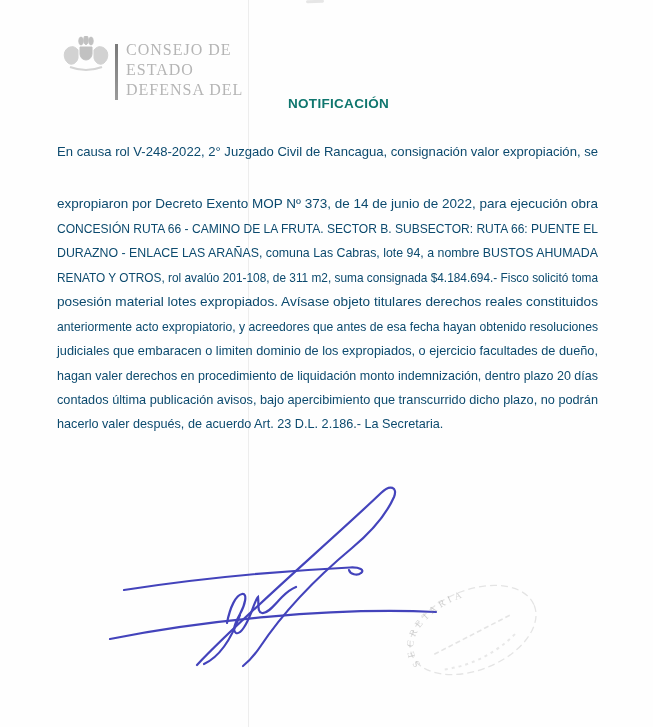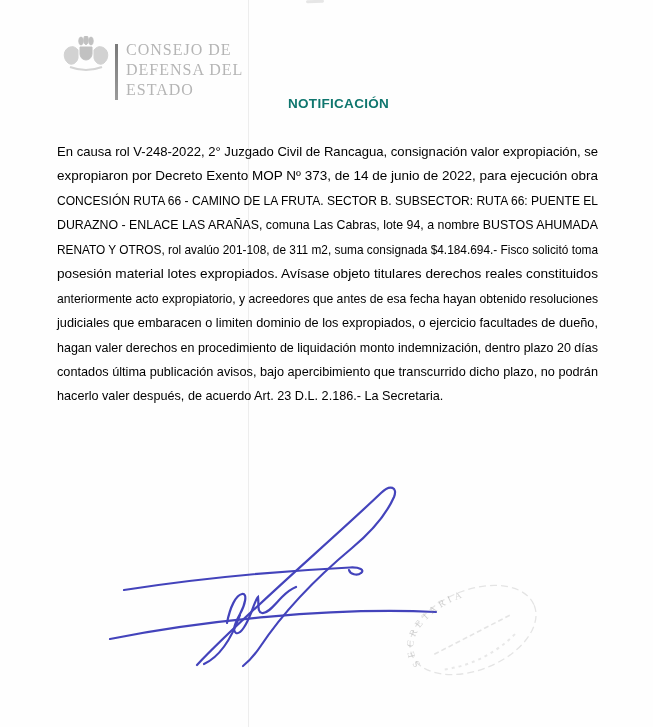--- a/index.html
+++ b/index.html
@@ -21,21 +21,21 @@
     background:linear-gradient(#7a7a7a,#9a9a9a);}
   .logo-text{position:absolute;left:66px;top:6px;
     font-family:"Liberation Serif", serif;
     font-size:16px;line-height:20px;letter-spacing:1px;
     color:#b5b5b5;text-transform:uppercase;white-space:nowrap;}
   
   .doc-title{position:absolute;left:288px;top:96px;
     font-size:13.5px;font-weight:bold;letter-spacing:.3px;color:#0f766e;
     white-space:nowrap;}
   
-  .body-block{position:absolute;left:57px;top:140px;width:541px;color:#000000;}
+  .body-block{position:absolute;left:57px;top:140px;width:541px;color:#0c4a6e;}
   .bline{display:block;width:max-content;white-space:nowrap;
     height:24.45px;line-height:24.45px;font-size:13.5px;
     transform-origin:0 50%;}
   
   .ink-layer{position:absolute;left:0;top:0;width:653px;height:727px;pointer-events:none;}
   .stamp-box{position:absolute;left:388px;top:568px;width:180px;height:130px;}
 </style>
 </head>
 <body>
 
@@ -52,30 +52,30 @@
         <ellipse cx="31" cy="5" rx="2.2" ry="4"></ellipse>
         <path d="M20 11 h12 v7 a6 6 0 0 1 -12 0 z"></path>
         <path d="M8 12 C3 15 3 23 8 27 C12 30 17 27 18 22 L18 14 C15 10 11 10 8 12 z" opacity="0.75"></path>
         <path d="M44 12 C49 15 49 23 44 27 C40 30 35 27 34 22 L34 14 C37 10 41 10 44 12 z" opacity="0.75"></path>
         <path d="M10 31 Q26 37 42 31" fill="none" stroke-width="2" opacity="0.7"></path>
       </g>
     </svg>
     <div class="logo-bar"></div>
     <div class="logo-text">
       <div>CONSEJO DE</div>
+      <div>ESTADO</div>
       <div>DEFENSA DEL</div>
-      <div>ESTADO</div>
     </div>
   </div>
 
   <div class="doc-title">NOTIFICACIÓN</div>
 
   <div class="body-block">
     <span class="bline" style="transform: scaleX(0.968666);">En causa rol V-248-2022, 2° Juzgado Civil de Rancagua, consignación valor expropiación, se</span>
-    <span class="bline" style="transform: scaleX(0.99948);">expropiaron por Decreto Exento MOP Nº 373, de 14 de junio de 2022, para ejecución obra</span>
+    <span class="bline" style="transform: scaleX(0.99948); margin-top: 28px;">expropiaron por Decreto Exento MOP Nº 373, de 14 de junio de 2022, para ejecución obra</span>
     <span class="bline" style="transform: scaleX(0.892187);">CONCESIÓN RUTA 66 - CAMINO DE LA FRUTA. SECTOR B. SUBSECTOR: RUTA 66: PUENTE EL</span>
     <span class="bline" style="transform: scaleX(0.915446);">DURAZNO - ENLACE LAS ARAÑAS, comuna Las Cabras, lote 94, a nombre BUSTOS AHUMADA</span>
     <span class="bline" style="transform: scaleX(0.877779);">RENATO Y OTROS, rol avalúo 201-108, de 311 m2, suma consignada $4.184.694.- Fisco solicitó toma</span>
     <span class="bline" style="transform: scaleX(1.00874);">posesión material lotes expropiados. Avísase objeto titulares derechos reales constituidos</span>
     <span class="bline" style="transform: scaleX(0.902207);">anteriormente acto expropiatorio, y acreedores que antes de esa fecha hayan obtenido resoluciones</span>
     <span class="bline" style="transform: scaleX(0.944798);">judiciales que embaracen o limiten dominio de los expropiados, o ejercicio facultades de dueño,</span>
     <span class="bline" style="transform: scaleX(0.925355);">hagan valer derechos en procedimiento de liquidación monto indemnización, dentro plazo 20 días</span>
     <span class="bline" style="transform: scaleX(0.942355);">contados última publicación avisos, bajo apercibimiento que transcurrido dicho plazo, no podrán</span>
     <span class="bline last" style="transform: scaleX(0.937701);">hacerlo valer después, de acuerdo Art. 23 D.L. 2.186.- La Secretaria.</span>
   </div>

